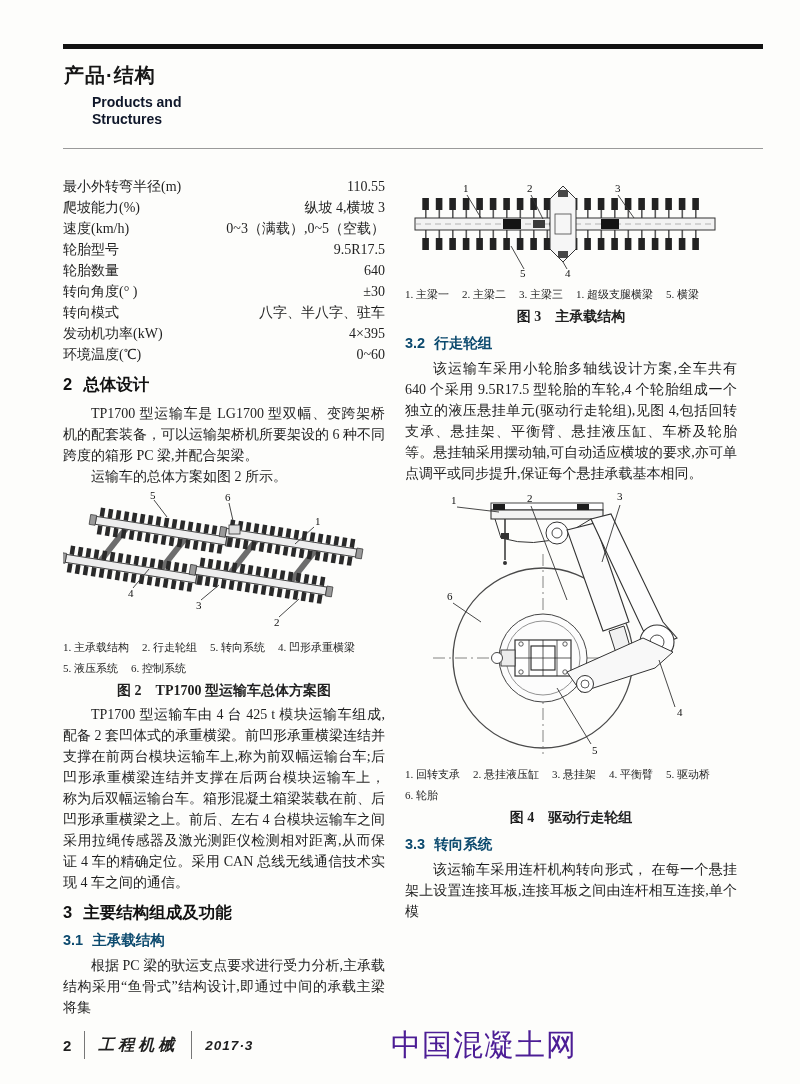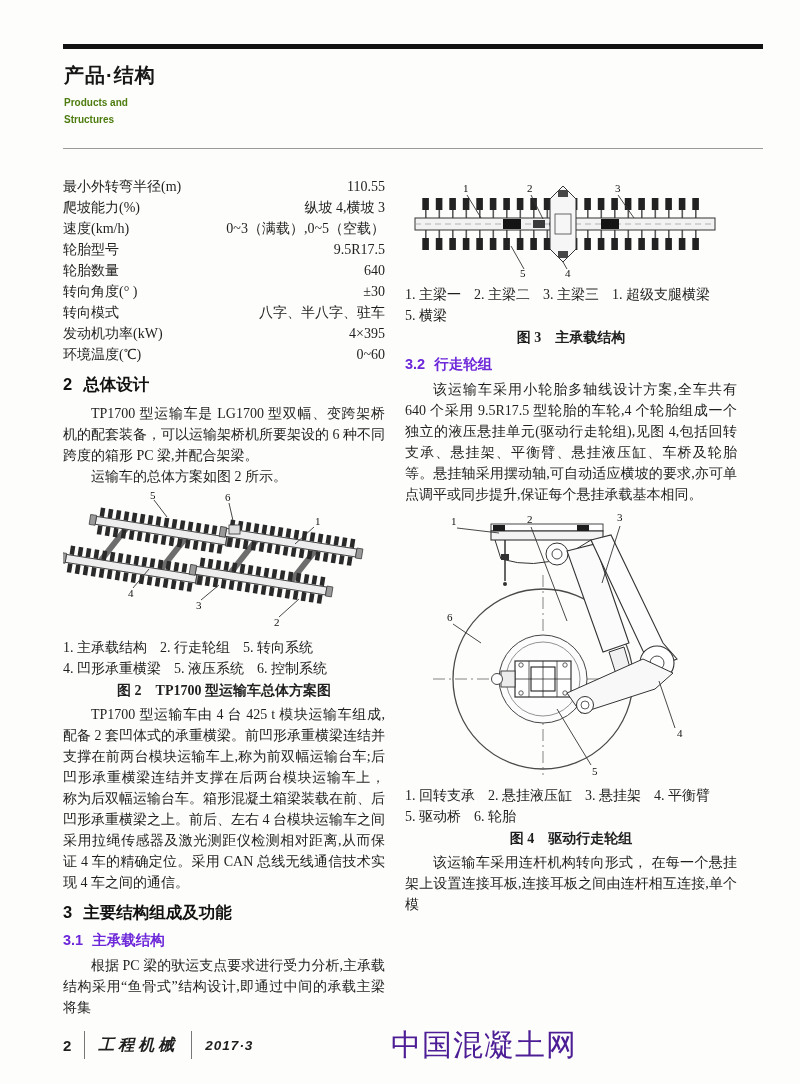--- a/index.html
+++ b/index.html
@@ -1,40 +1,40 @@
 <!DOCTYPE html>
 <html><head>
 <meta charset="utf-8">
 <style>
   html,body{margin:0;padding:0;background:#e9e9e9;}
   .page{position:relative;width:800px;height:1084px;background:#fdfdfb;overflow:hidden;
         font-family:"Liberation Serif",serif;color:#1f1f1f;}
   .topbar{position:absolute;left:63px;top:44px;width:700px;height:5px;background:#121212;}
   .hdr{position:absolute;left:64px;top:62px;}
   .hdr-cn{font-family:"Liberation Sans",sans-serif;font-weight:700;font-size:20px;letter-spacing:1px;color:#161616;}
-  .hdr-en{font-family:"Liberation Sans",sans-serif;font-weight:700;font-size:10px;line-height:17px;margin-top:5px;color:#4d7c0f;}
+  .hdr-en{font-family:"Liberation Sans",sans-serif;font-weight:700;font-size:14px;line-height:17px;margin-top:5px;color:#0f172a;margin-left:28px;}
   .hdr-rule{position:absolute;left:63px;top:148px;width:700px;height:1px;background:#9a9a9a;}
 
   .col{position:absolute;top:176px;}
   .col-left{left:63px;width:322px;}
   .col-right{left:405px;width:332px;}
 
   .spec-row{display:flex;justify-content:space-between;font-size:14px;line-height:21px;}
   .spec-row .lbl{white-space:nowrap;}
   .spec-row .val{white-space:nowrap;}
 
   .h-main{font-family:"Liberation Sans",sans-serif;font-weight:700;font-size:16.5px;color:#111;
           margin:9px 0 7px;display:flex;gap:11px;align-items:baseline;}
-  .h-sub{font-family:"Liberation Sans",sans-serif;font-weight:700;font-size:14.5px;color:#6d28d9;
+  .h-sub{font-family:"Liberation Sans",sans-serif;font-weight:700;font-size:14.5px;color:#0c4a6e;
          margin:6px 0 5px;display:flex;gap:9px;align-items:baseline;}
   .para{font-size:14px;line-height:21px;text-align:justify;text-indent:2em;margin:0;}
   .para.cont{text-indent:0;}
 
   .figwrap{margin:2px 0 0;}
-  .legend{font-size:14px;line-height:21px;display:flex;flex-wrap:wrap;column-gap:13px;margin-top:2px;}
+  .legend{font-size:11px;line-height:21px;display:flex;flex-wrap:wrap;column-gap:13px;margin-top:2px;}
   .figcap{font-size:14px;font-weight:700;text-align:center;line-height:22px;margin:1px 0 2px;}
 
   .footer{position:absolute;left:63px;top:1028px;width:672px;display:flex;align-items:center;height:34px;}
   .pageno{font-family:"Liberation Sans",sans-serif;font-weight:700;font-size:15px;}
   .fdiv{width:1px;height:28px;background:#777;margin:0 13px;}
   .journal{font-style:italic;font-weight:700;font-size:16px;letter-spacing:4px;}
   .issue{font-family:"Liberation Sans",sans-serif;font-weight:700;font-style:italic;font-size:13.5px;letter-spacing:1px;}
   .watermark{position:absolute;left:328px;top:-3px;font-family:"Liberation Sans",sans-serif;
              font-size:30px;color:#4c1d95;letter-spacing:1px;white-space:nowrap;}
 
@@ -271,20 +271,24 @@
         <span>1. 回转支承</span>
         <span>2. 悬挂液压缸</span>
         <span>3. 悬挂架</span>
         <span>4. 平衡臂</span>
         <span>5. 驱动桥</span>
         <span>6. 轮胎</span>
       </div>
       <div class="figcap">图 4　驱动行走轮组</div>
     </div>
 
+    <div class="h-sub">
+      <span>3.3</span>
+      <span>转向系统</span>
+    </div>
     <p class="para">该运输车采用连杆机构转向形式， 在每一个悬挂架上设置连接耳板,连接耳板之间由连杆相互连接,单个模</p>
   </div>
 
   <div class="footer">
     <span class="pageno">2</span>
     <span class="fdiv"></span>
     <span class="journal">工程机械</span>
     <span class="fdiv"></span>
     <span class="issue">2017·3</span>
     <span class="watermark">中国混凝土网</span>

